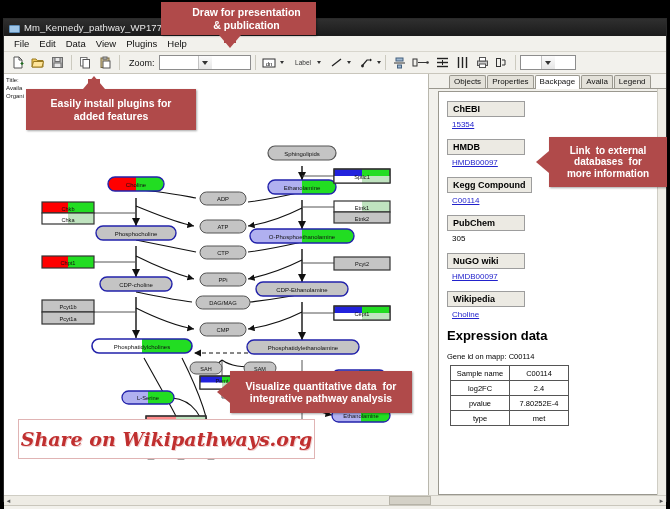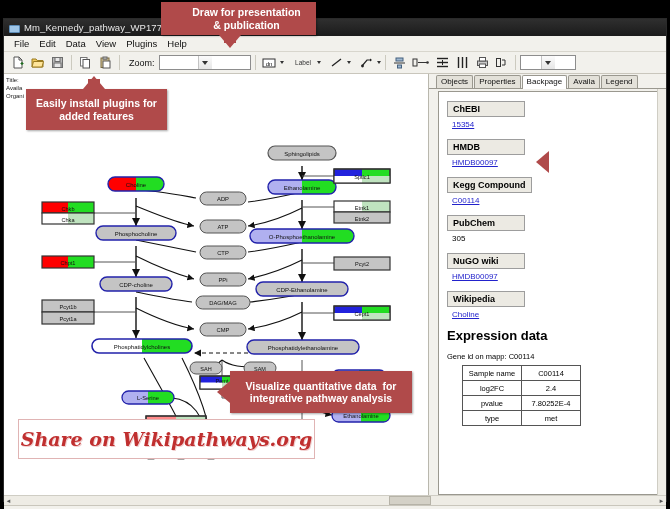--- a/index.html
+++ b/index.html
@@ -36,36 +36,36 @@
   .caret-sm{width:0;height:0;border-left:2.5px solid transparent;border-right:2.5px solid transparent;
          border-top:3.5px solid #333;margin-left:1px;}
   .dd{display:flex;align-items:center;}
   
   .content{display:flex;height:421px;}
   .canvas-wrap{position:relative;width:424px;background:#fff;
                border-right:1px solid #b9b7ad;overflow:hidden;}
   .leftlabels{position:absolute;left:2px;top:2px;font-size:6px;color:#222;line-height:8px;}
   
   .rightpanel{flex:1;background:#f2f1ec;display:flex;flex-direction:column;position:relative;}
-  .tabstrip{height:15px;display:flex;align-items:flex-end;padding-left:7px;
+  .tabstrip{height:15px;display:flex;align-items:flex-end;padding-left:20px;
             border-bottom:1px solid #9a988f;background:#f2f1ec;box-sizing:border-box;}
   .tab{font-size:8px;color:#111;padding:1px 4px 1px;border:1px solid #9a988f;
        border-bottom:none;background:#e3e1d9;margin-right:1px;border-radius:2px 2px 0 0;line-height:10px;}
   .tab.active{background:#fff;position:relative;top:1px;padding-bottom:2px;font-weight:normal;}
   .bp{flex:1;background:#fff;margin:2px 2px 0 9px;border:1px solid #9a988f;
       overflow:hidden;position:relative;padding:6px 0 0 8px;box-sizing:border-box;}
   .bp-head{display:inline-block;min-width:78px;border:1px solid #9d9d9d;
            background:#eceae3;font-size:9px;font-weight:bold;color:#000;
            padding:2px 5px;box-sizing:border-box;}
   .bp-link{font-size:8px;color:#2222cc;text-decoration:underline;margin:3px 0 0 5px;display:block;}
   .bp-plain{font-size:8px;color:#000;margin:3px 0 0 5px;display:block;}
   .bp-gap{height:7px;}
   .bp-exp{font-size:13px;font-weight:bold;color:#000;margin:9px 0 0 0;}
   .bp-geneid{font-size:7.5px;color:#000;margin:9px 0 4px 0;}
-  table.exp{border-collapse:collapse;margin-left:15px;padding-left:42px;}
+  table.exp{border-collapse:collapse;margin-left:3px;padding-left:42px;}
   table.exp td{border:1px solid #555;font-size:7.5px;color:#000;text-align:center;
                padding:2px 3px;min-width:52px;height:10px;}
   .scroll-v{position:absolute;right:0;top:15px;bottom:0;width:8px;background:#eeece5;
             border-left:1px solid #cfcdc4;}
   
   .statusbar{height:18px;border-top:1px solid #c9c6bc;background:#f2f1ec;
              display:flex;align-items:center;padding-left:5px;box-sizing:border-box;}
   .hscroll{height:9px;background:#eeece5;border-top:1px solid #cfcdc4;
            display:flex;align-items:center;justify-content:space-between;}
   .hs-arrow{width:9px;height:9px;display:flex;align-items:center;justify-content:center;font-size:6px;color:#555;}
@@ -572,23 +572,26 @@
   </div>
   <div class="statusbar">
     
   </div>
 
   <div class="callout" style="left:226px;top:352px;width:182px;height:42px;font-size:10.5px;">
     <div>Visualize quantitative data&nbsp; for<br>integrative pathway analysis</div>
   </div>
   <div class="arrow-lf" style="left:213px;top:362px;"></div>
 
+  <div class="callout" style="left:545px;top:118px;width:118px;height:50px;font-size:10px;">
+    <div>Link&nbsp; to external<br>databases&nbsp; for<br>more information</div>
+  </div>
   <div class="arrow-lf" style="left:532px;top:132px;"></div>
 
-  <div class="callout" style="left:22px;top:70px;width:141px;height:41px;font-size:10.5px;">
+  <div class="callout" style="left:22px;top:70px;width:170px;height:41px;font-size:10.5px;">
     <div>Easily install plugins for<br>added features</div>
   </div>
   <div class="arrow-up" style="left:79px;top:57px;"></div>
   <div class="stem" style="left:84px;top:60px;width:12px;height:12px;"></div>
 </div>
 
 <div class="callout" style="left:161px;top:2px;width:139px;height:33px;font-size:10.5px;padding-left:16px;">
   <div>Draw for presentation<br>&amp; publication</div>
 </div>
 <div class="arrow-dn" style="left:219px;top:35px;"></div>

